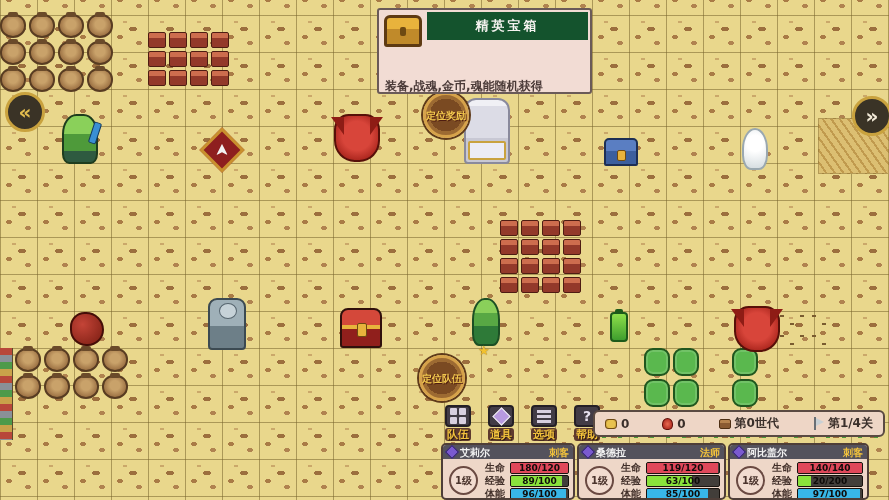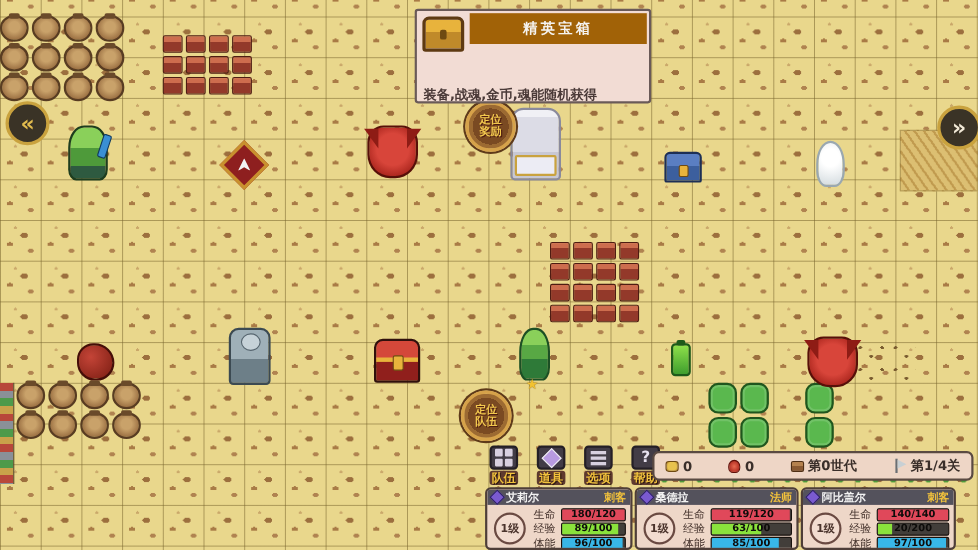--- a/index.html
+++ b/index.html
@@ -82,21 +82,21 @@
     border:2px solid #1c4f24;border-radius:45% 45% 25% 25%;}
   .star{color:#f2c230;font-size:13px;line-height:13px;text-shadow:0 0 1px #6e4a12;}
   .bottle{background:linear-gradient(180deg,#8ee04a,#3f9e2e);
     border:2px solid #1d5a1a;border-radius:4px;}
   .bottle::before{content:"";position:absolute;left:50%;top:-5px;width:8px;height:5px;
     margin-left:-4px;background:#1d5a1a;border-radius:2px;}
 
   
   #tooltip{position:absolute;left:377px;top:8px;width:215px;height:86px;z-index:10;
     background:#f2dcd4;border:2px solid #6a5a58;border-radius:3px;box-sizing:border-box;}
-  #tooltip .hd{position:absolute;left:48px;top:2px;right:2px;height:28px;background:#a16207;
+  #tooltip .hd{position:absolute;left:48px;top:2px;right:2px;height:28px;background:#14532d;
     color:#f5f3f0;font-size:13px;font-weight:bold;letter-spacing:3px;
     display:flex;align-items:center;justify-content:center;}
   #tooltip .chest{position:absolute;left:5px;top:5px;width:38px;height:32px;
     background:linear-gradient(180deg,#e8b33c 0 42%,#c08a2a 42%);
     border:3px solid #5e3a12;border-radius:6px 6px 3px 3px;box-sizing:border-box;}
   #tooltip .chest::after{content:"";position:absolute;left:50%;top:35%;width:6px;height:9px;
     margin-left:-3px;background:#6e4a12;border-radius:2px;}
   #tooltip .bd{position:absolute;left:6px;top:68px;right:4px;
     color:#4a3a38;font-size:12px;font-weight:bold;}
 
@@ -105,21 +105,21 @@
     background:#3a3326;border:3px solid #c9a23e;box-sizing:border-box;
     display:flex;align-items:center;justify-content:center;
     font-size:20px;font-weight:bold;line-height:1;cursor:pointer;}
   #nav-left{left:5px;top:92px;color:#e2bc4e;}
   #nav-right{left:852px;top:96px;color:#f2ead8;}
 
   
   .badge{position:absolute;width:46px;height:46px;border-radius:50%;z-index:9;
     background:radial-gradient(circle,#7a4a22 0 58%,#9c6a32 58%);
     border:3px solid #d6a24a;box-shadow:0 0 0 2px #5e3a1a;box-sizing:border-box;
-    display:flex;flex-direction:column;align-items:center;justify-content:center;}
+    display:flex;align-items:center;justify-content:center;}
   .badge span{color:#f2c84e;font-size:10px;font-weight:bold;line-height:11px;
     text-shadow:1px 1px 0 #4e1c10;}
   #badge-top{left:423px;top:92px;}
   #badge-bottom{left:419px;top:355px;}
 
   
   #menu{position:absolute;left:441px;top:405px;display:flex;gap:9px;z-index:11;}
   .menu-btn{width:34px;display:flex;flex-direction:column;align-items:center;cursor:pointer;}
   .menu-btn .box{width:26px;height:22px;background:#423c46;border:2px solid #241f26;
     border-radius:4px;box-sizing:border-box;display:flex;align-items:center;justify-content:center;}
@@ -162,21 +162,21 @@
   .panel .hd .gem{width:8px;height:8px;background:#7a5ad0;border:1px solid #2e2260;
     transform:rotate(45deg);flex:none;}
   .panel .hd .nm{flex:1;color:#f2f2f2;font-size:10px;font-weight:bold;line-height:13px;white-space:nowrap;}
   .panel .hd .cl{color:#f2c23c;font-size:10px;font-weight:bold;line-height:13px;white-space:nowrap;margin-left:48px;}
   .panel .lvl{position:absolute;left:6px;top:21px;width:29px;height:29px;border-radius:50%;
     background:#f2dcd0;border:2px solid #6a4a42;box-sizing:border-box;
     display:flex;align-items:center;justify-content:center;
     font-size:10px;font-weight:bold;color:#4a332c;}
   .panel .rows{margin:2px 4px 0 42px;}
   .srow{display:flex;align-items:center;gap:3px;height:13px;}
-  .srow .lb{width:22px;font-size:10px;font-weight:normal;color:#42302a;flex:none;}
+  .srow .lb{width:22px;font-size:10px;font-weight:bold;color:#42302a;flex:none;}
   .srow .bar{flex:1;position:relative;height:10px;background:#423e3a;
     border:1px solid #18120e;border-radius:2px;overflow:hidden;}
   .srow .fill{position:absolute;left:0;top:0;bottom:0;}
   .srow .val{position:absolute;left:0;right:0;top:0;text-align:center;
     font-size:9px;font-weight:bold;color:#0e0c0a;line-height:10px;}
 </style>
 </head>
 <body>
 
 <div id="map">

